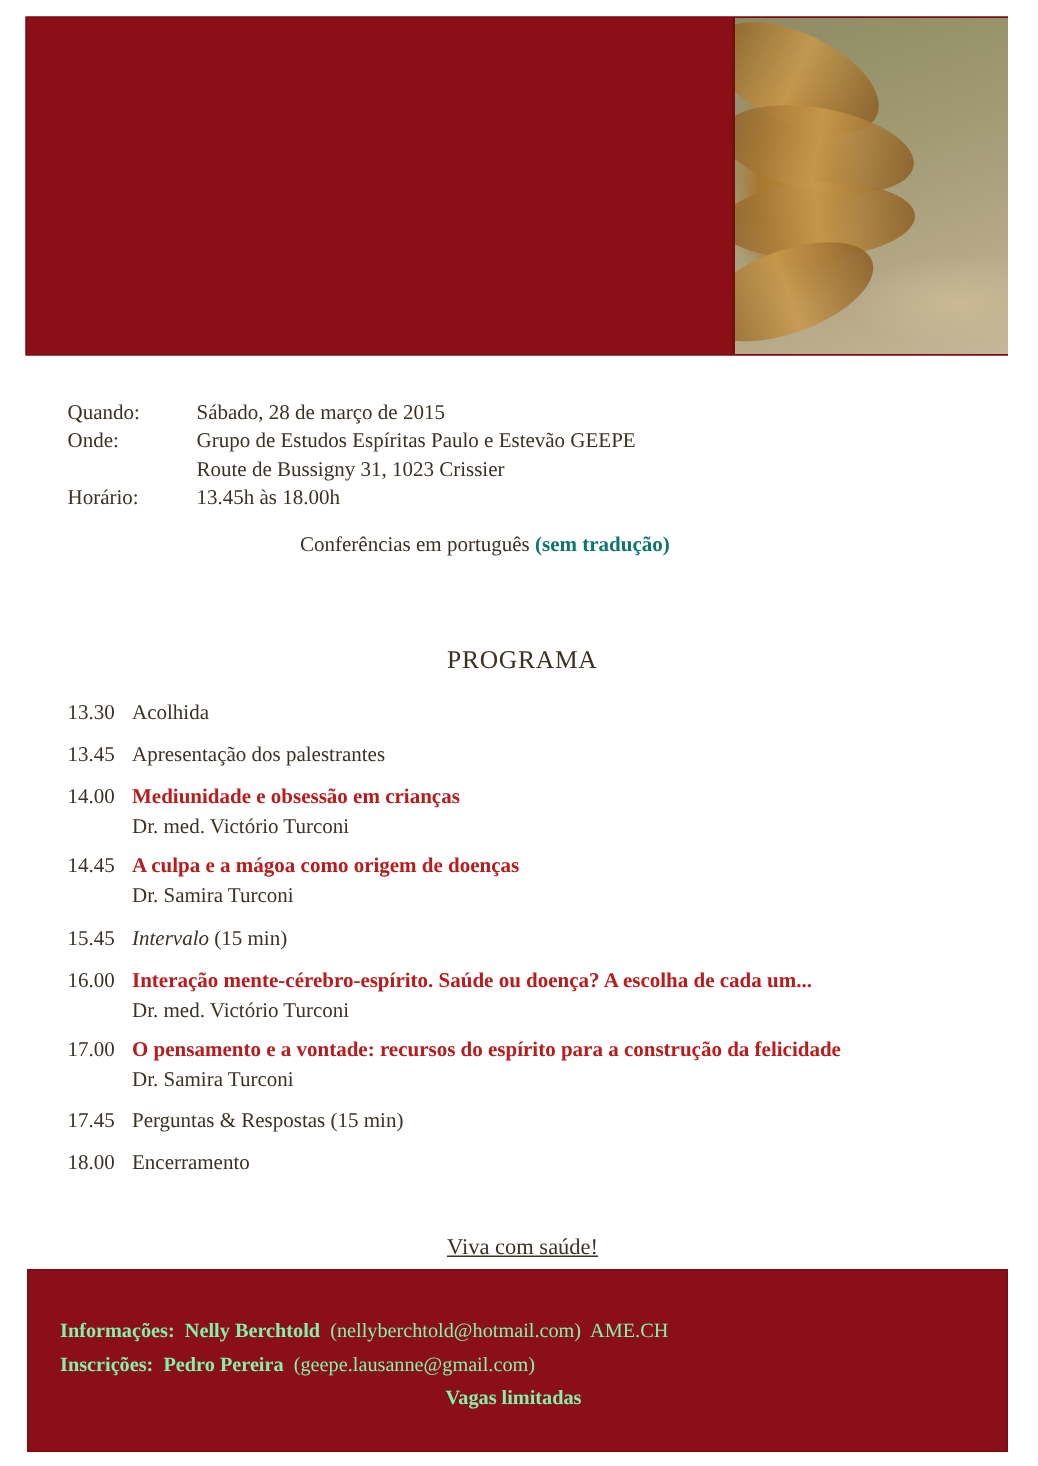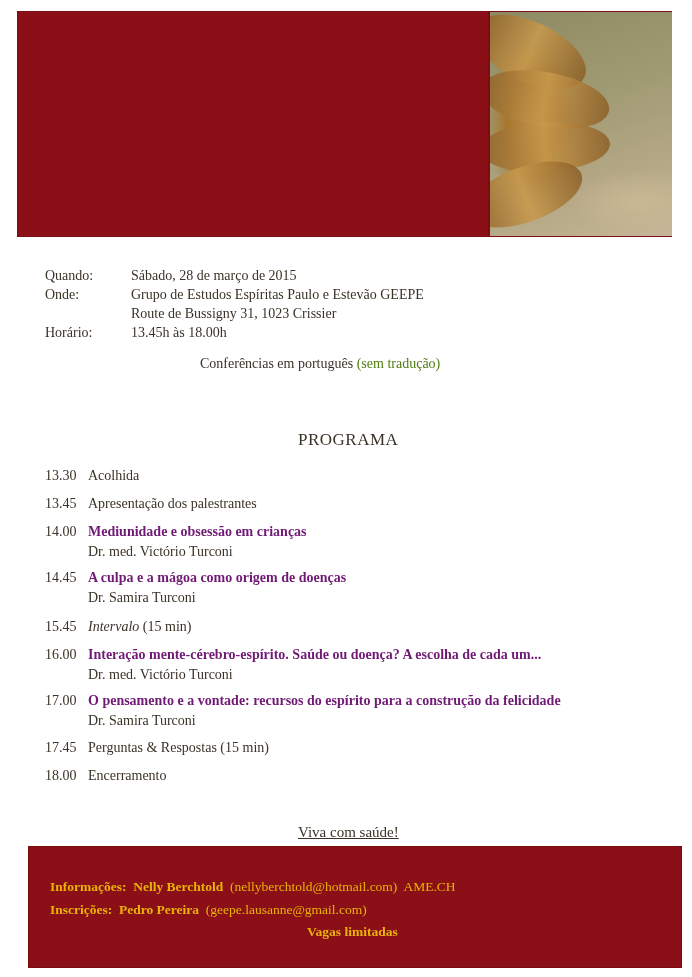--- a/index.html
+++ b/index.html
@@ -17,33 +17,33 @@
                radial-gradient(ellipse 60px 110px at 40px 110px, #b98a3f 0%, #a8772f 40%, rgba(140,100,50,0) 75%),
                radial-gradient(ellipse 90px 40px at 150px 190px, #c9b994 0%, rgba(200,185,150,0) 80%),
                linear-gradient(160deg, #8e8a63 0%, #9f9a72 40%, #b3a684 70%, #c5b797 100%);
              border-left: 2px solid #7a0c12; box-sizing: border-box; }
     .photo .fold { position: absolute; background: linear-gradient(90deg, #8b5e26, #c99a4c 50%, #8b5e26); opacity: .85; border-radius: 50%; }
     .info { position: absolute; left: 45px; top: 266px; font-size: 14px; line-height: 19px; }
     .info-row { position: relative; height: 19px; white-space: nowrap; }
     .info-label { position: absolute; left: 0; }
     .info-value { position: absolute; left: 86px; }
     .lang-note { position: absolute; left: 200px; top: 356px; font-size: 14px; white-space: nowrap; }
-    .lang-note .muted { color: #4d7c0f; }
+    .lang-note .muted { color: #0f766e; font-weight: bold; }
     .program-title { position: absolute; left: 298px; top: 430px; font-size: 17px; letter-spacing: 0.5px; }
     .program { position: absolute; left: 45px; top: 468px; font-size: 14px; }
     .prog-item { position: absolute; left: 0; white-space: nowrap; }
     .prog-time { position: absolute; left: 0; text-align: right; }
     .prog-desc { position: absolute; left: 43px; }
     .prog-speaker { position: absolute; left: 43px; top: 20px; }
-    .bold { font-weight: bold; color: #701a75; }
+    .bold { font-weight: bold; color: #b91c1c; }
     .italic { font-style: italic; }
     .slogan { position: absolute; left: 298px; top: 824px; font-size: 15px; text-decoration: underline; }
-    .footer { position: absolute; left: 28px; top: 846px; width: 654px; height: 122px;
+    .footer { position: absolute; left: 18px; top: 846px; width: 654px; height: 122px;
               background: #8a0f17; border: 1px solid #7a0c12; box-sizing: border-box;
-              color: #eab308; font-size: 13.5px; }
+              color: #86efac; font-size: 13.5px; }
     .footer-line { position: absolute; left: 21px; white-space: nowrap; }
     .footer-line.f1 { top: 32px; }
     .footer-line.f2 { top: 55px; }
     .footer-line.f3 { top: 77px; left: 278px; }
     .fb { font-weight: bold; }
   </style>
 </head>
 <body>
 
 <div class="header">

